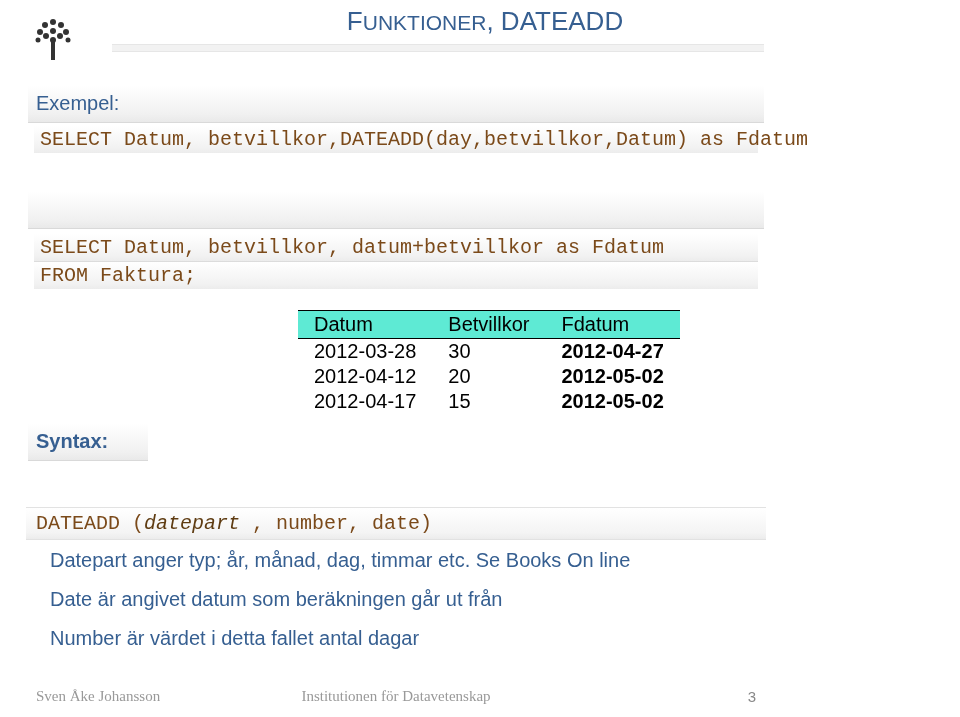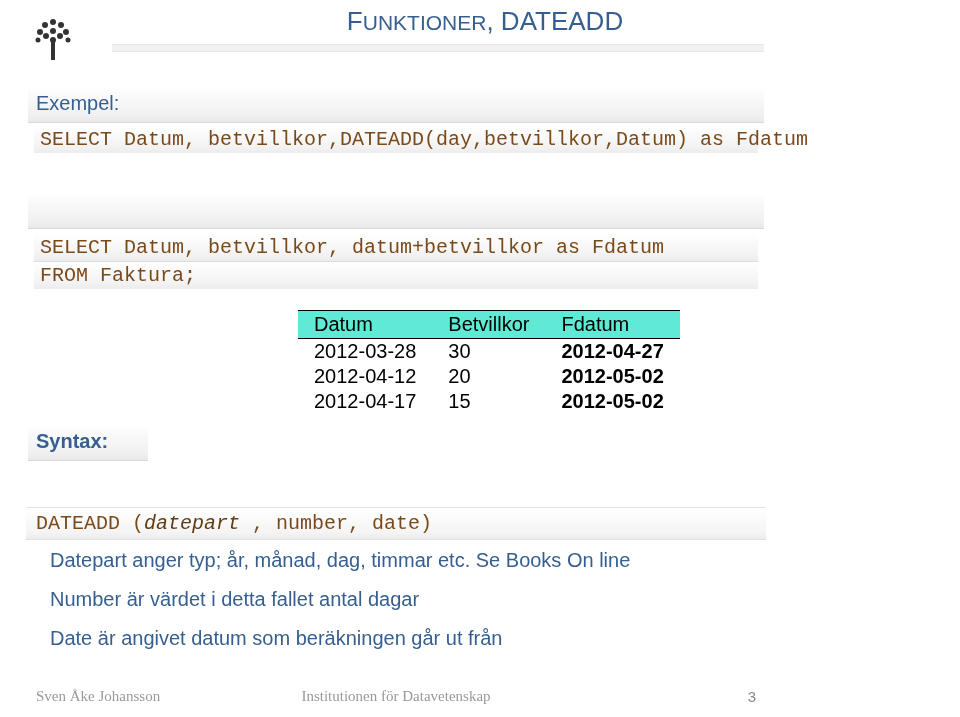--- a/index.html
+++ b/index.html
@@ -248,22 +248,22 @@
   <div class="syntax-label" style="top:430px;">Syntax:</div>
 
   <div class="syntax-box" style="top:468px;margin-top:39px;">
     <span class="line"><span>DATEADD (</span><span class="arg-italic">datepart </span><span>, number, date)</span></span>
   </div>
 
   <div class="desc">
     <div>
       <span>Datepart anger typ;  år, månad, dag, timmar etc. </span><span>Se Books On line</span>
     </div>
+    <div>Date är angivet datum som beräkningen går ut från</div>
     <div>Number är värdet i detta fallet antal dagar</div>
-    <div>Date är angivet datum som beräkningen går ut från</div>
   </div>
 
   <div class="footer">
     <span>Sven Åke Johansson</span>
     <span class="center">Institutionen för Datavetenskap</span>
     <span class="right">3</span>
   </div>
 
 </div>
 

